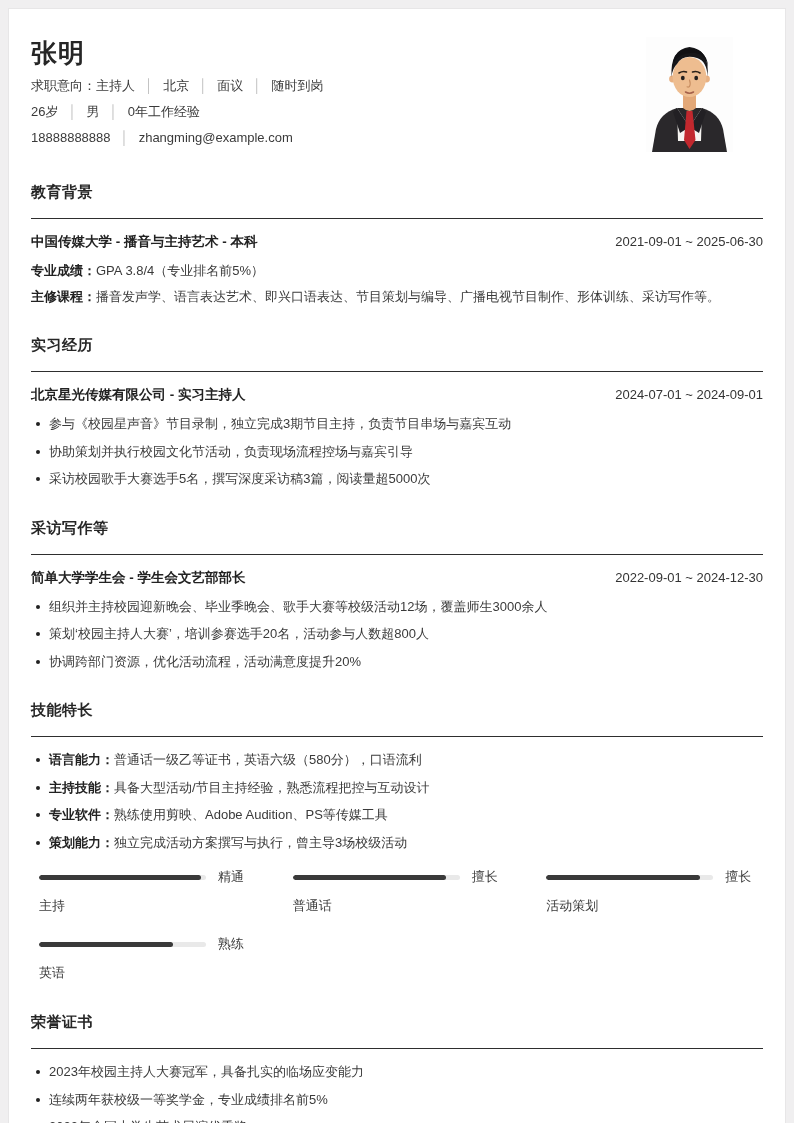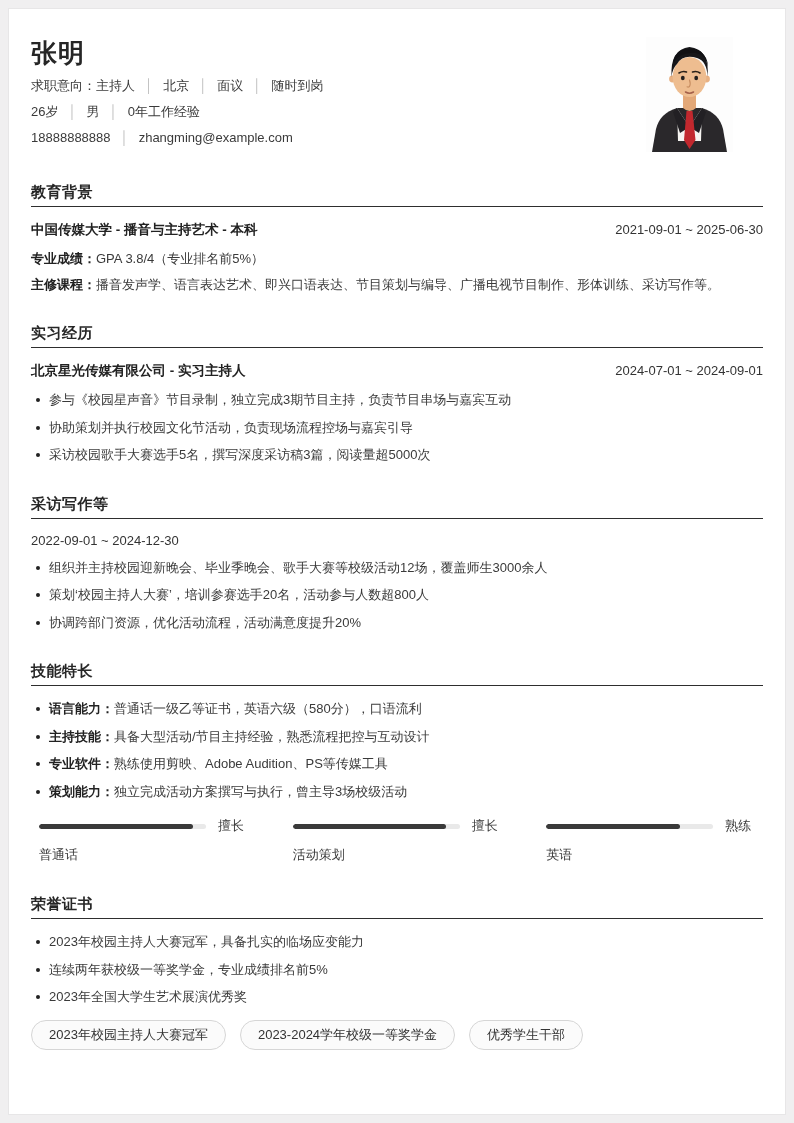--- a/index.html
+++ b/index.html
@@ -28,21 +28,21 @@
   .info-line .sep { color: #bfbfbf; margin: 0 10px; font-weight: normal; }
   .photo {
     width: 87px; height: 115px; margin-right: 30px; margin-top: 4px;
     flex: 0 0 auto; background: #fff; overflow: hidden;
   }
   .photo svg { display: block; }
   
   section { margin-top: 31px; }
   .sec-title {
     font-size: 15px; font-weight: bold; color: #262626;
-    padding-bottom: 4px; border-bottom: 1.5px solid #2e2e2e;
+    padding-bottom: 16px; border-bottom: 1.5px solid #2e2e2e;
     margin-bottom: 14px; letter-spacing: 0.5px;
   }
   .entry-head {
     display: flex; justify-content: space-between; align-items: baseline;
     margin-bottom: 11px;
     gap: 16px;
   }
   .entry-title { font-size: 13.5px; font-weight: bold; color: #222; }
   .entry-date { font-size: 13px; color: #333; }
   ul { list-style: none; }
@@ -146,38 +146,48 @@
     <ul class="bullet-list">
         <li>参与《校园星声音》节目录制，独立完成3期节目主持，负责节目串场与嘉宾互动</li>
         <li>协助策划并执行校园文化节活动，负责现场流程控场与嘉宾引导</li>
         <li>采访校园歌手大赛选手5名，撰写深度采访稿3篇，阅读量超5000次</li>
       </ul>
   </section>
 
   <section>
     <h2 class="sec-title">采访写作等</h2>
     <div class="entry-head">
+      <span class="entry-title">简单大学学生会 - 学生会文艺部部长</span>
       <span class="entry-date">2022-09-01 ~ 2024-12-30</span>
     </div>
     <ul class="bullet-list">
         <li>组织并主持校园迎新晚会、毕业季晚会、歌手大赛等校级活动12场，覆盖师生3000余人</li>
         <li>策划‘校园主持人大赛’，培训参赛选手20名，活动参与人数超800人</li>
         <li>协调跨部门资源，优化活动流程，活动满意度提升20%</li>
       </ul>
   </section>
 
   <section>
     <h2 class="sec-title">技能特长</h2>
     <ul class="bullet-list">
         <li><span class="b">语言能力：</span>普通话一级乙等证书，英语六级（580分），口语流利</li>
         <li><span class="b">主持技能：</span>具备大型活动/节目主持经验，熟悉流程把控与互动设计</li>
         <li><span class="b">专业软件：</span>熟练使用剪映、Adobe Audition、PS等传媒工具</li>
         <li><span class="b">策划能力：</span>独立完成活动方案撰写与执行，曾主导3场校级活动</li>
       </ul>
     <div class="skill-bars">
+        <div class="skill-item">
+          <div class="skill-row">
+            <div class="skill-track" style="background: rgb(233, 233, 233);">
+              <div class="skill-fill" style="width: 97%; background: rgb(58, 58, 58);"></div>
+            </div>
+            <span class="skill-level">精通</span>
+          </div>
+          <div class="skill-name">主持</div>
+        </div>
         <div class="skill-item">
           <div class="skill-row">
             <div class="skill-track" style="background: rgb(233, 233, 233);">
               <div class="skill-fill" style="width: 92%; background: rgb(58, 58, 58);"></div>
             </div>
             <span class="skill-level">擅长</span>
           </div>
           <div class="skill-name">普通话</div>
         </div>
         <div class="skill-item">

